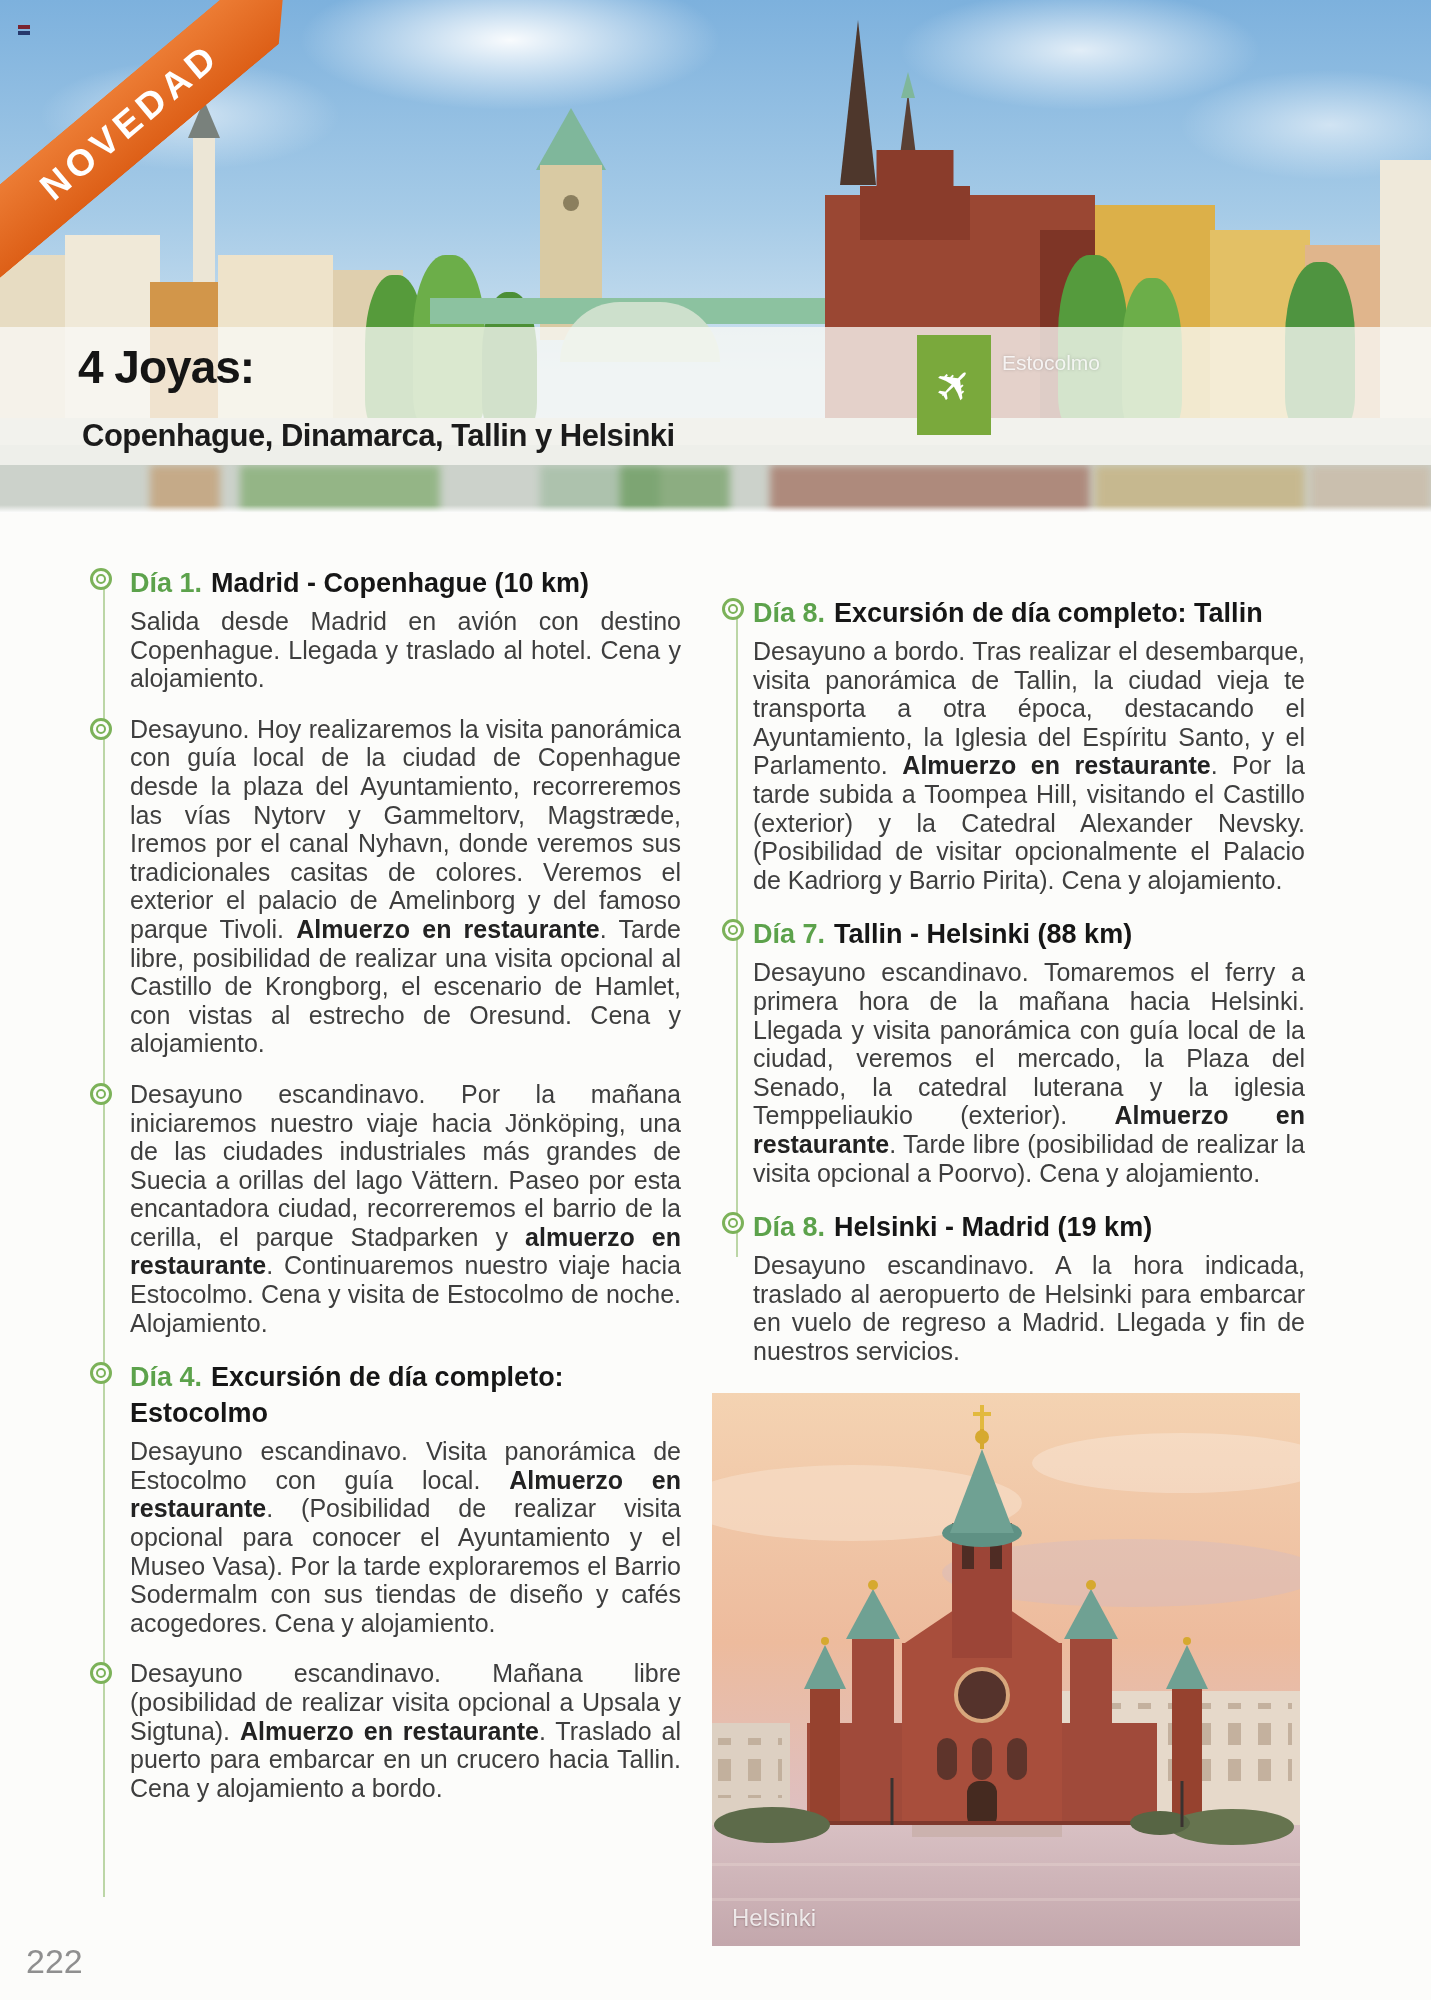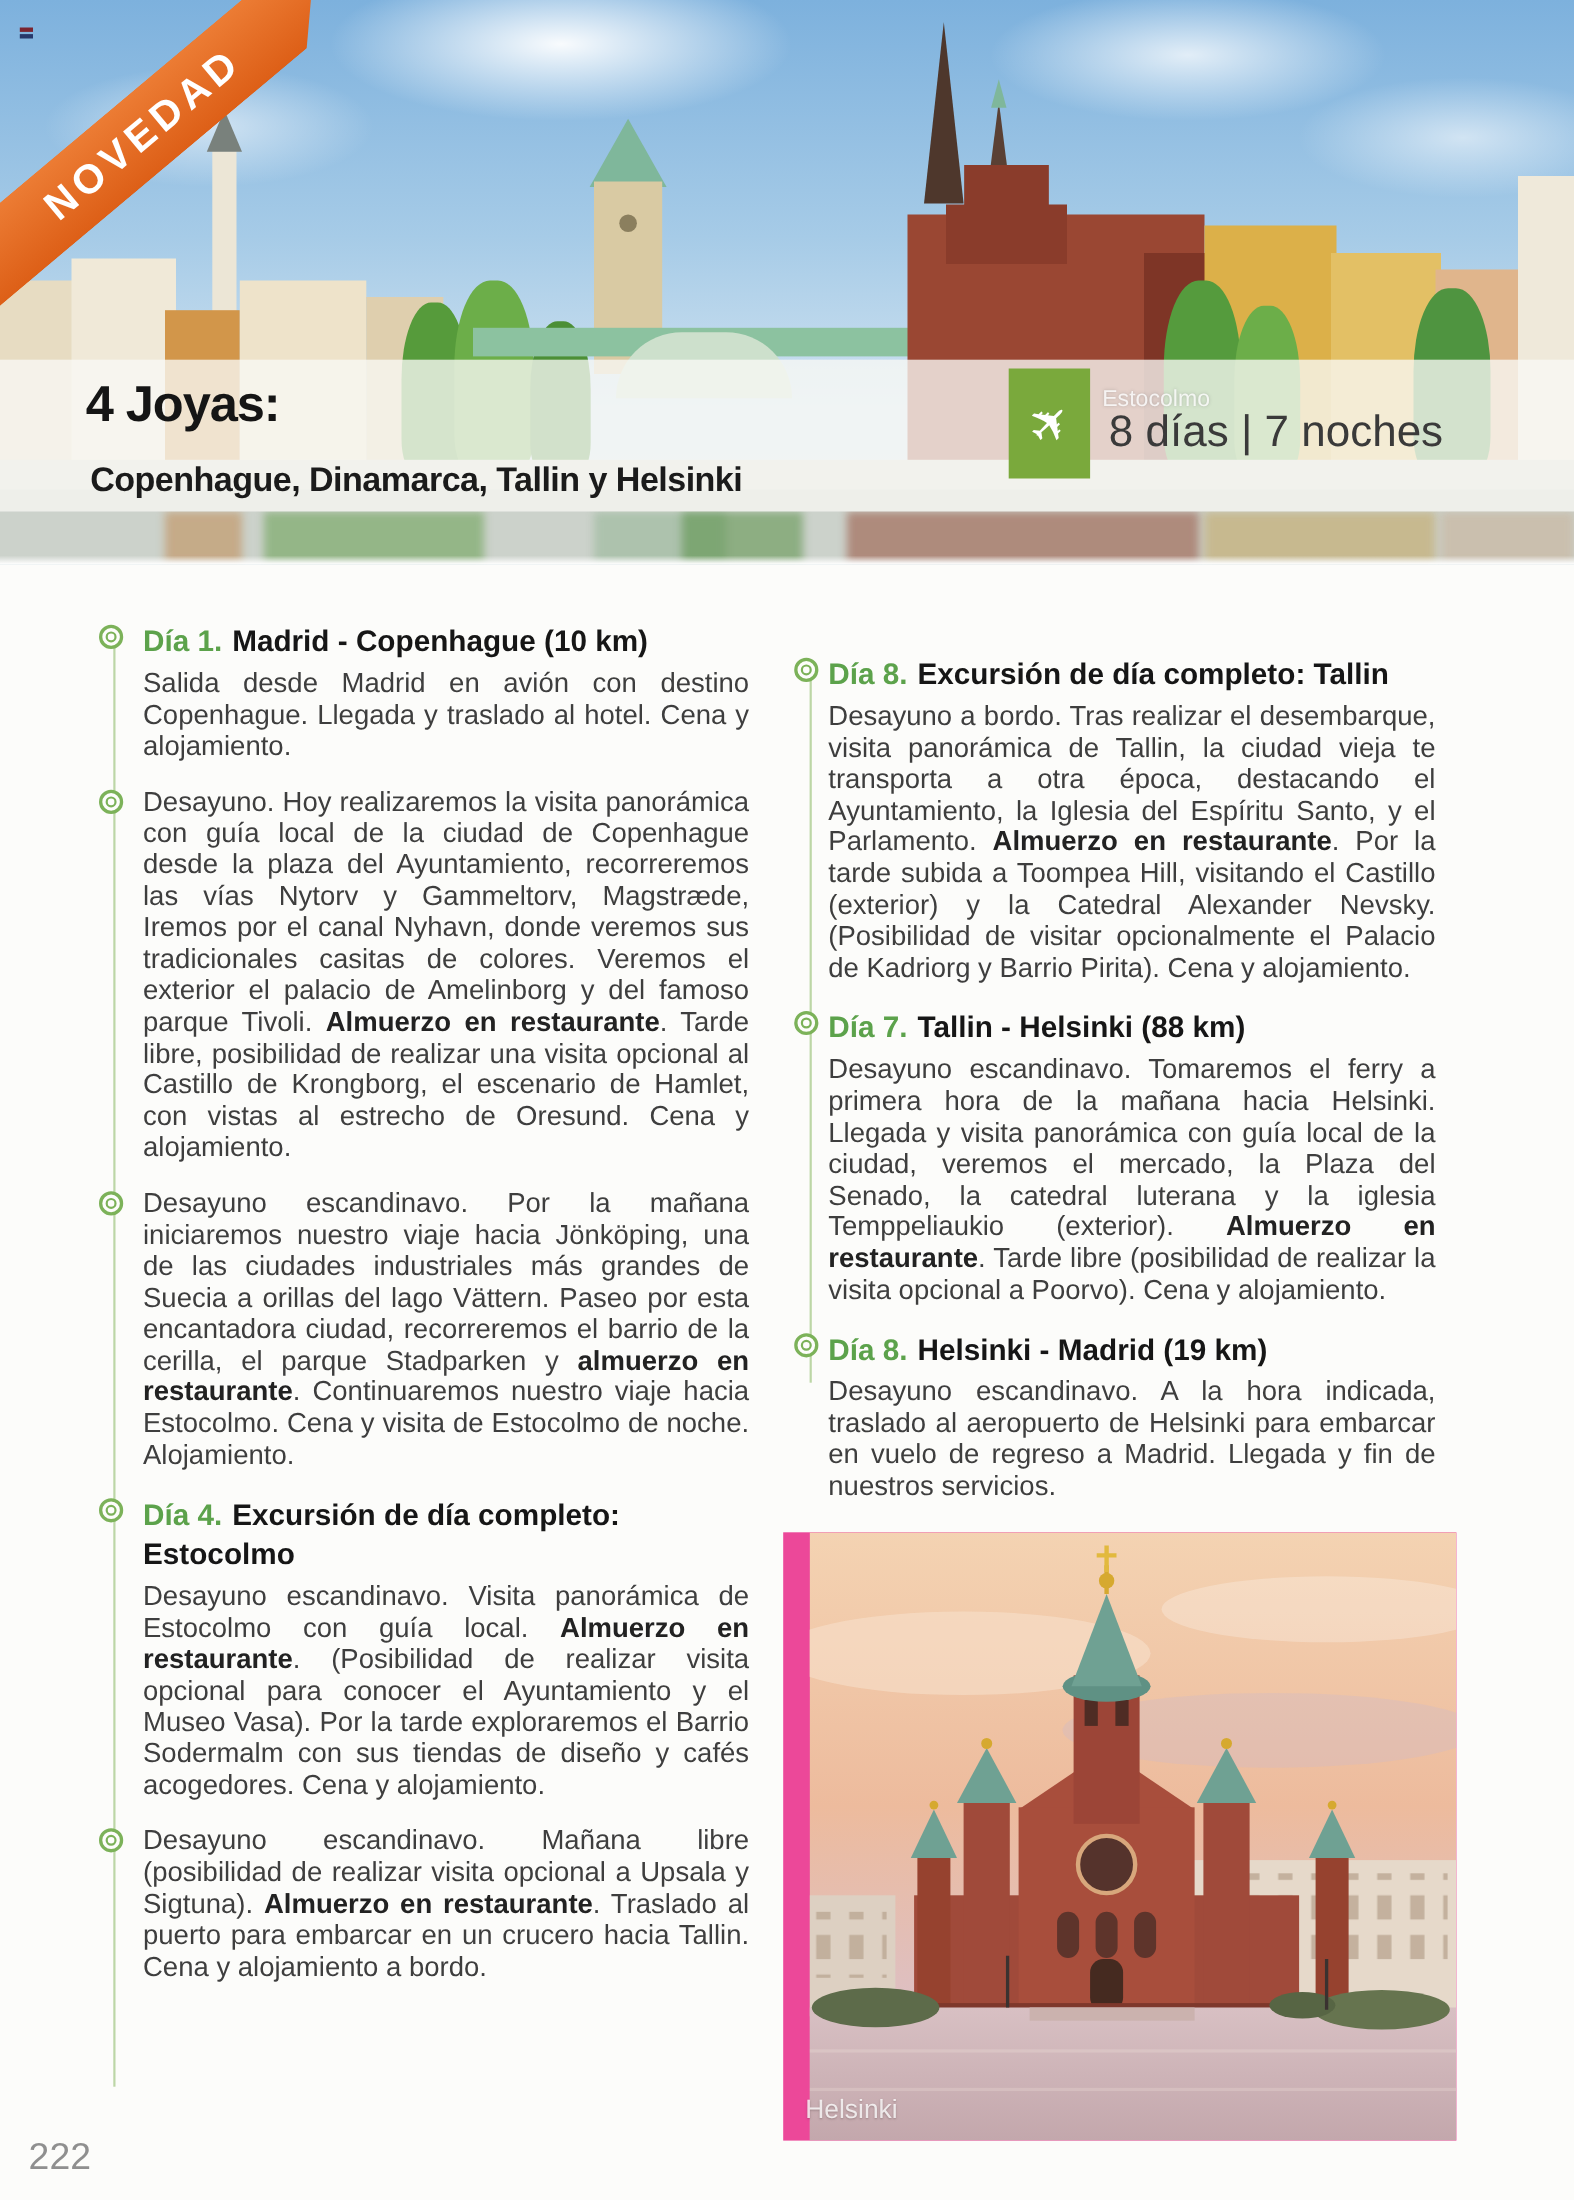--- a/index.html
+++ b/index.html
@@ -51,21 +51,21 @@
   .bullet::after{content:"";position:absolute;left:3px;top:3px;width:10px;height:10px;
           border:2px solid #7cb259;border-radius:50%;box-sizing:border-box;}
   .col-left .bullet{left:-40px;}
   .col-right .bullet{left:-31px;}
   .day h3{margin:0 0 6px 0;font-size:27px;line-height:36px;font-weight:800;color:#161616;}
   .day h3 .dlabel{color:#5ca24b;margin-right:9px;}
   .day p{margin:0;font-size:25px;line-height:28.6px;color:#3e3e3e;text-align:justify;}
   .day p .b{font-weight:bold;color:#222;}
 
   
-  .photo{position:relative;margin:28px 0 0 -41px;width:588px;height:553px;overflow:hidden;background:#ec4899;padding-left:24px;}
+  .photo{position:relative;margin:28px 0 0 -41px;width:588px;height:553px;overflow:hidden;background:#b91c1c;}
   .photo svg{display:block;}
   .photo-caption{position:absolute;left:20px;bottom:14px;font-size:24px;color:rgba(255,255,255,.8);
                  text-shadow:0 1px 2px rgba(80,60,60,.4);}
 
   .page-number{position:absolute;left:26px;top:1942px;font-size:34px;color:#8f8f8f;}
 </style>
 </head>
 <body>
 
 <div class="page">
@@ -127,21 +127,20 @@
       <div class="smear" style="left:1095px;width:210px;background:#c2a055;opacity:.5;position:absolute;"></div>
       <div class="smear" style="left:1310px;width:121px;background:#c8a98c;opacity:.45;position:absolute;"></div>
     </div>
     <div class="hero-fade"></div>
 
     <div class="hero-title">4 Joyas:</div>
     <div class="hero-subtitle">Copenhague, Dinamarca, Tallin y Helsinki</div>
     <div class="badge">
       <span class="plane">✈</span>
     </div>
-    <div class="duration">8 días | 7 noches</div>
     <div class="credit">Estocolmo</div>
   </div>
 
   <div class="ribbon">
     <span>NOVEDAD</span>
   </div>
   <div class="mini-flag">
       <i></i>
       <i></i>
     </div>

